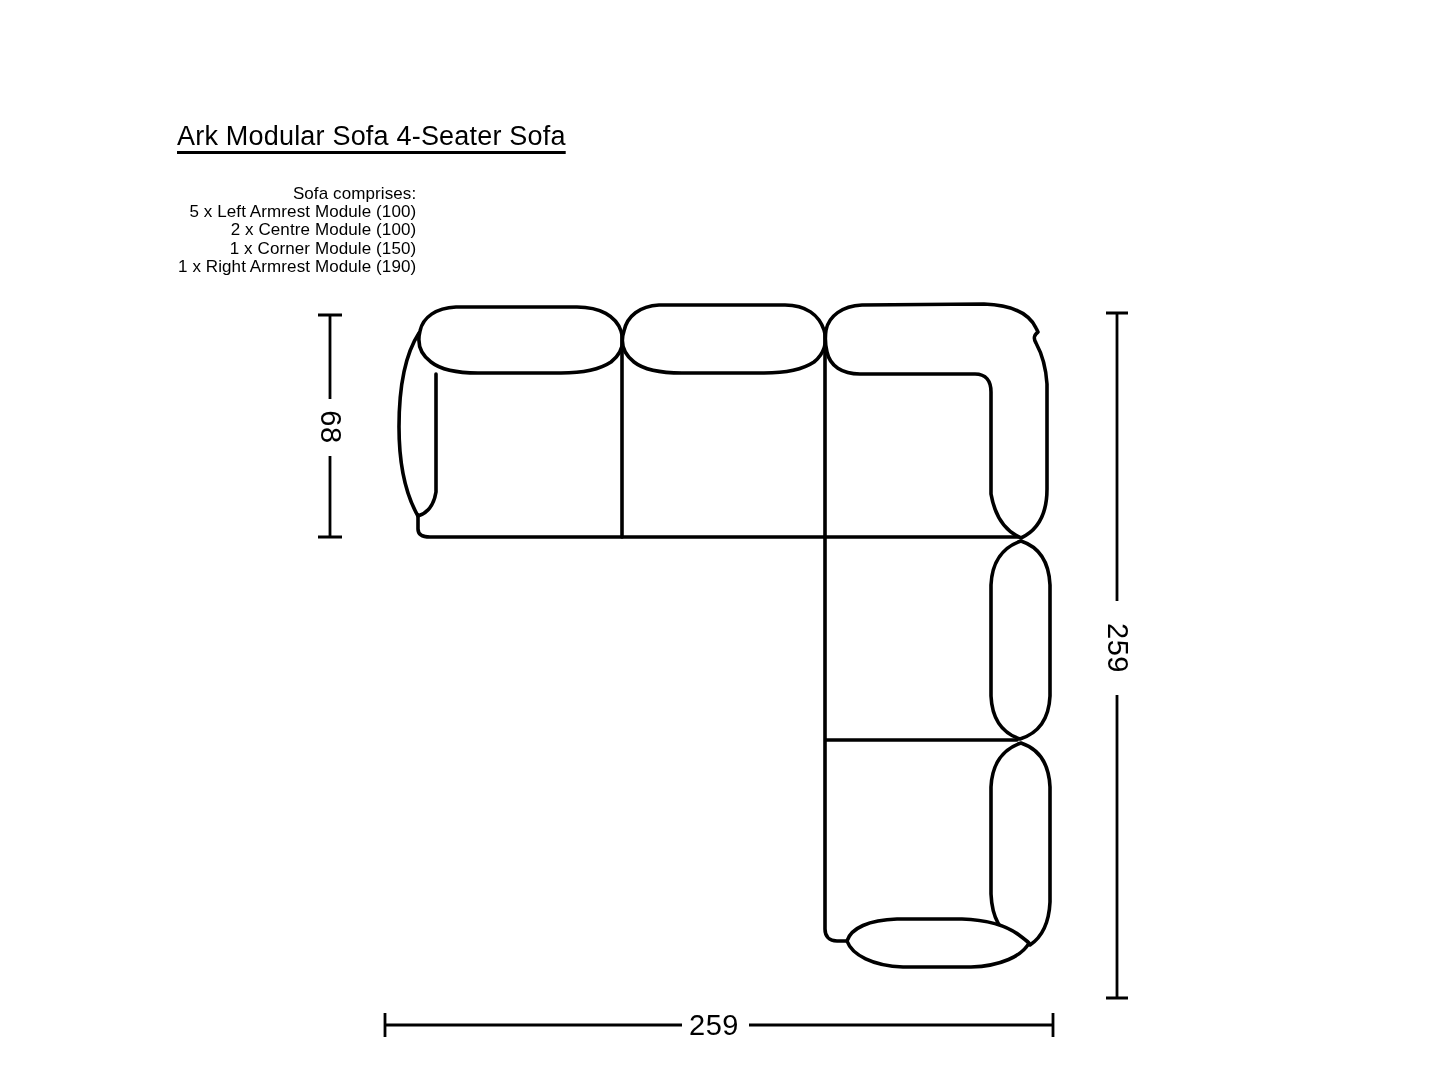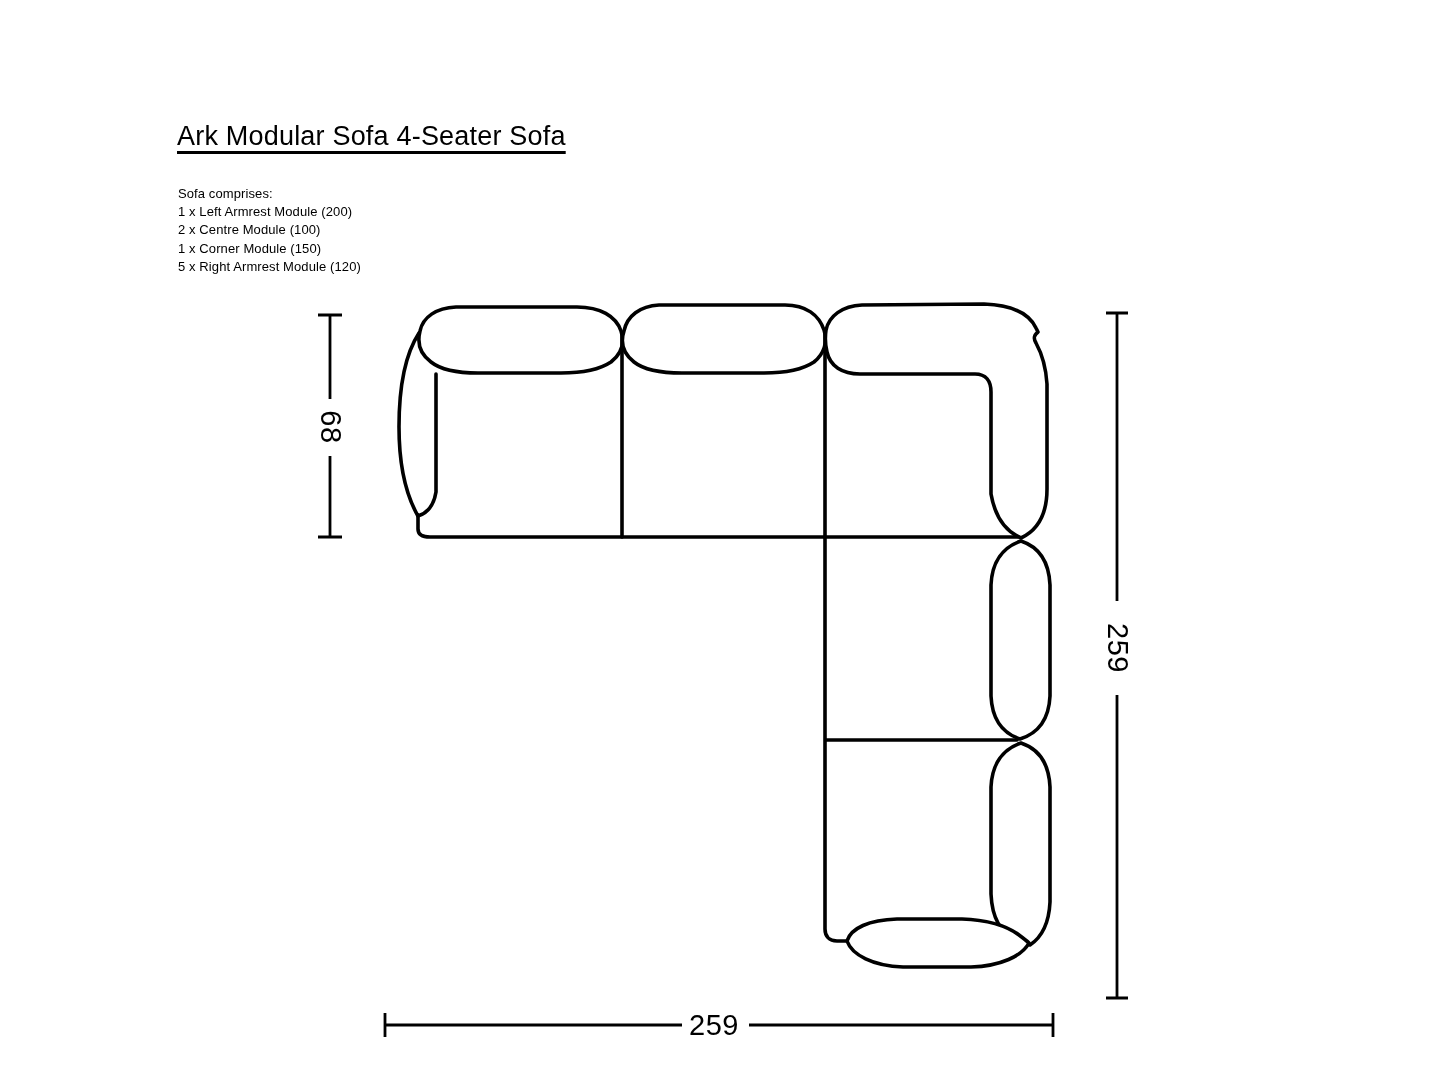--- a/index.html
+++ b/index.html
@@ -25,24 +25,25 @@
     letter-spacing: 0.2px;
     text-decoration: underline;
     text-decoration-thickness: 2.5px;
     text-underline-offset: 6px;
     white-space: nowrap;
   }
   .comprises {
     position: absolute;
     left: 178px;
     top: 185px;
-    font-size: 13px;
+    font-size: 17px;
     line-height: 18.2px;
     letter-spacing: 0.1px;
     white-space: nowrap;
+    text-align: right;
   }
   .drawing {
     position: absolute;
     left: 0;
     top: 0;
     width: 1445px;
     height: 1087px;
   }
   .drawing path {
     stroke: var(--line-color, #000);
@@ -67,24 +68,24 @@
 </style>
 </head>
 <body style="--line-color: #000000; --text-color: #000000; --bg-color: #ffffff;">
 
 <div class="sheet">
 
   <h1 class="title">Ark Modular Sofa 4-Seater Sofa</h1>
 
   <div class="comprises">
     <div>Sofa comprises:</div>
-    <div>1 x Left Armrest Module (200)</div>
+    <div>5 x Left Armrest Module (100)</div>
     <div>2 x Centre Module (100)</div>
     <div>1 x Corner Module (150)</div>
-    <div>5 x Right Armrest Module (120)</div>
+    <div>1 x Right Armrest Module (190)</div>
   </div>
 
   <svg class="drawing" viewBox="0 0 1445 1087" xmlns="http://www.w3.org/2000/svg">
 
     <path class="outline" d="M 419,333 C 404,356 399,392 399,427 C 399,463 406,495 418,516 C 428,513 434,504 436,492 L 436,374"></path>
 
     <path class="cushion" d="M 420,331 C 423,317 436,308 456,307 L 577,307 C 600,307 616,316 621,331 C 625,343 621,354 611,362 C 599,370 581,373 561,373 L 478,373 C 458,373 441,370 431,362 C 420,354 417,343 420,331 Z"></path>
     <path class="cushion" d="M 624,331 C 627,316 640,306 659,305 L 785,305 C 806,305 819,315 824,330 C 828,342 824,354 814,362 C 802,370 784,373 764,373 L 682,373 C 661,373 644,370 634,362 C 624,354 620,343 624,331 Z"></path>
     <path class="cushion" d="M 826,330 C 829,316 842,306 862,305 L 984,304 C 1011,305 1029,313 1036,328 L 1038,332 C 1034,335 1033,338 1036,343 C 1042,354 1046,368 1047,384 L 1047,489 C 1047,514 1038,530 1021,538 C 1005,531 995,517 991,494 L 991,392 C 991,381 986,374 975,374 L 860,374 C 842,374 830,366 827,352 C 825,344 825,337 826,330 Z"></path>
 

